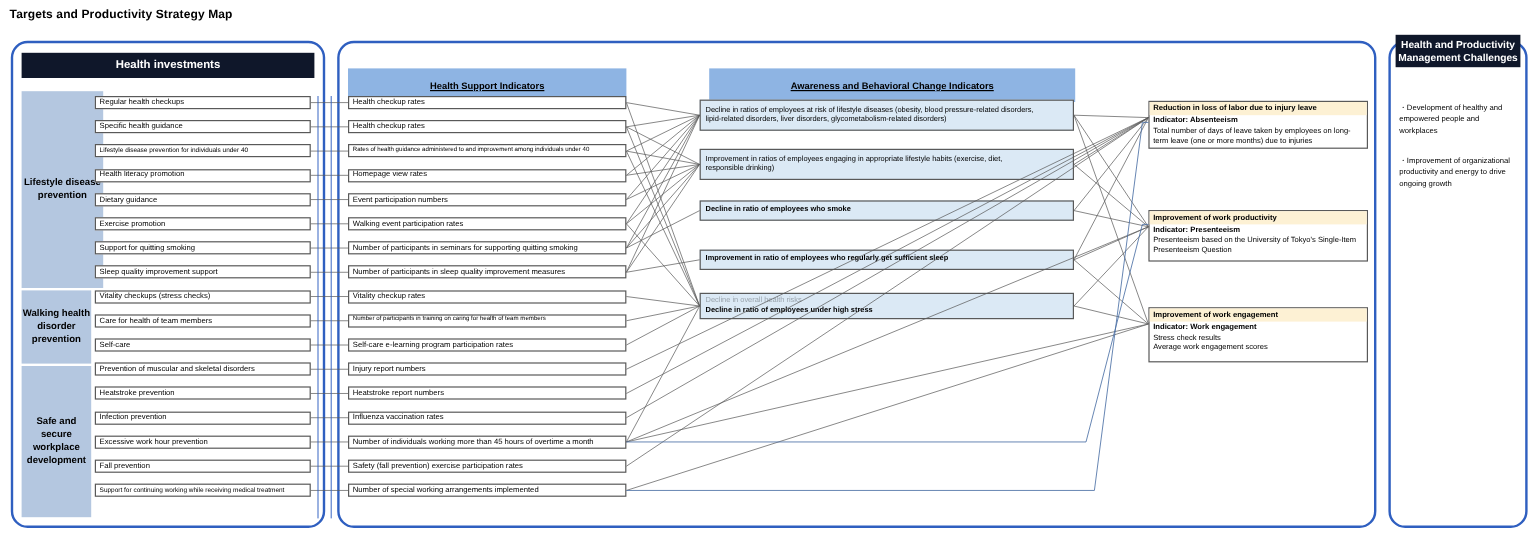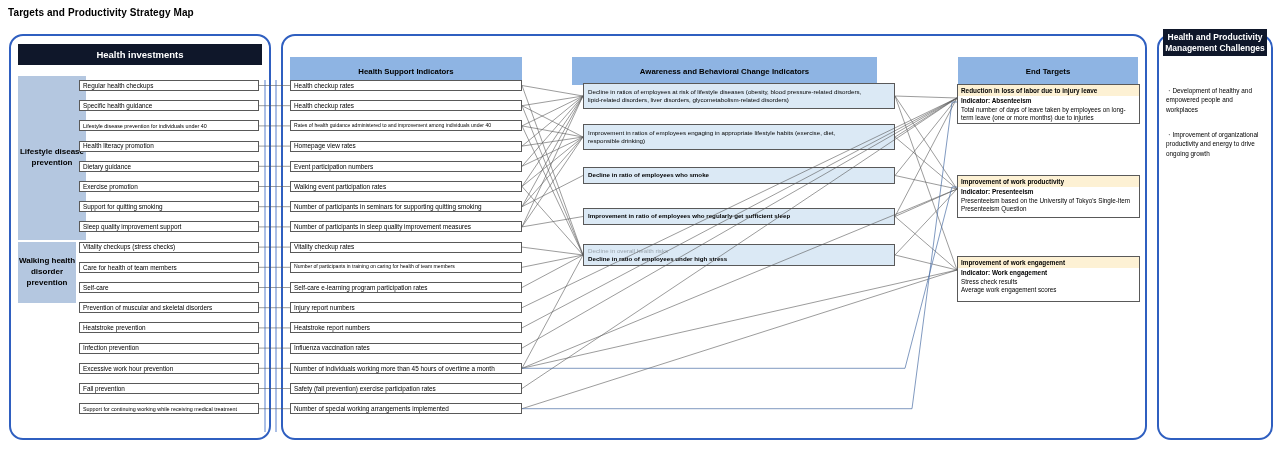--- a/index.html
+++ b/index.html
@@ -16,23 +16,23 @@
   #panel-challenges{left:1157px;top:34px;width:116px;height:406px;}
 
   
   .hdr-main{position:absolute;background:#0f172a;color:#fff;font-size:8.5px;font-weight:bold;
             display:flex;align-items:center;justify-content:center;text-align:center;line-height:1.25;box-sizing:border-box;}
   #hdr-invest{left:18px;top:44px;width:244px;height:21px;font-size:9.5px;}
   #hdr-benefits{left:290px;top:43px;width:848px;height:13px;}
   #hdr-challenges{left:1163px;top:29px;width:104px;height:27px;font-size:8.5px;padding:0 2px;}
 
   .hdr-sub{position:absolute;background:#8eb4e3;color:#000;font-size:7.8px;font-weight:bold;
-           display:flex;align-items:center;justify-content:center;text-align:center;box-sizing:border-box;height:28px;}
+           display:flex;align-items:center;justify-content:center;text-align:center;box-sizing:border-box;height:28px;text-decoration:underline;}
   #hdr-hsi{left:290px;top:57px;width:232px;}
-  #hdr-abci{left:572px;top:57px;width:305px;}
+  #hdr-abci{left:591px;top:57px;width:305px;}
   #hdr-et{left:958px;top:57px;width:180px;}
 
   
   .cat{position:absolute;background:#b4c7e0;color:#000;font-size:8px;font-weight:bold;
        display:flex;align-items:center;justify-content:center;text-align:center;line-height:1.35;box-sizing:border-box;}
   #cat-0{left:18px;top:76px;width:68px;height:164px;}
   #cat-1{left:18px;top:242px;width:58px;height:61px;}
   #cat-2{left:18px;top:305px;width:58px;height:126px;}
 
   
@@ -69,24 +69,24 @@
 
   <div class="panel" id="panel-invest"></div>
   <div class="panel" id="panel-benefits"></div>
   <div class="panel" id="panel-challenges"></div>
 
   <div class="hdr-main" id="hdr-invest">Health investments</div>
   <div class="hdr-main" id="hdr-challenges">Health and Productivity Management Challenges</div>
 
   <div class="hdr-sub" id="hdr-hsi">Health Support Indicators</div>
   <div class="hdr-sub" id="hdr-abci">Awareness and Behavioral Change Indicators</div>
-  <div class="hdr-sub" id="hdr-et">End Targets</div>
 
   <div class="cat" id="cat-0">Lifestyle disease prevention</div>
   <div class="cat" id="cat-1">Walking health disorder prevention</div>
+  <div class="cat" id="cat-2">Safe and secure workplace development</div>
 
   <div id="investment-boxes">
       <div class="wbox" style="left: 79px; top: 80px; width: 180px; height: 11px;">Regular health checkups</div>
       <div class="wbox" style="left: 79px; top: 100.2px; width: 180px; height: 11px;">Specific health guidance</div>
       <div class="wbox" style="left: 79px; top: 120.4px; width: 180px; height: 11px; font-size: 5.4px;">Lifestyle disease prevention for individuals under 40</div>
       <div class="wbox" style="left: 79px; top: 140.6px; width: 180px; height: 11px;">Health literacy promotion</div>
       <div class="wbox" style="left: 79px; top: 160.8px; width: 180px; height: 11px;">Dietary guidance</div>
       <div class="wbox" style="left: 79px; top: 181px; width: 180px; height: 11px;">Exercise promotion</div>
       <div class="wbox" style="left: 79px; top: 201.2px; width: 180px; height: 11px;">Support for quitting smoking</div>
       <div class="wbox" style="left: 79px; top: 221.4px; width: 180px; height: 11px;">Sleep quality improvement support</div>

